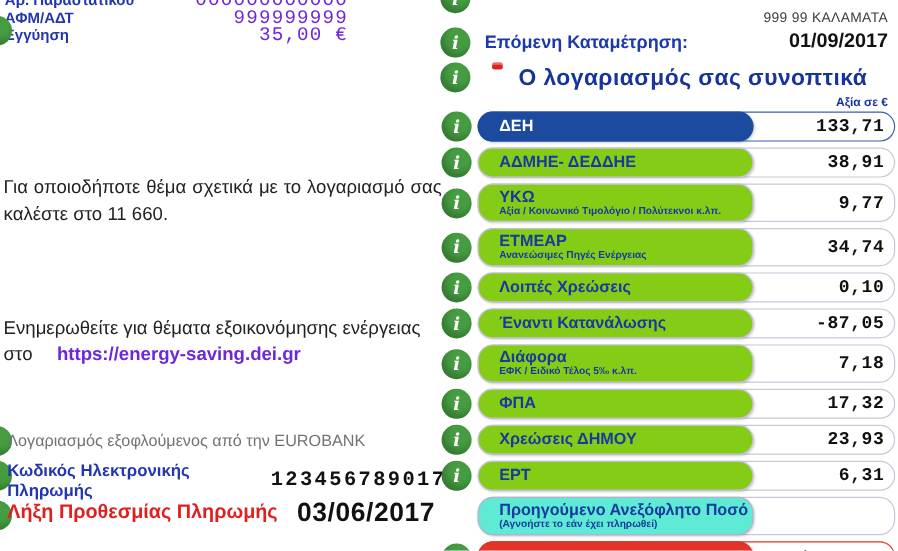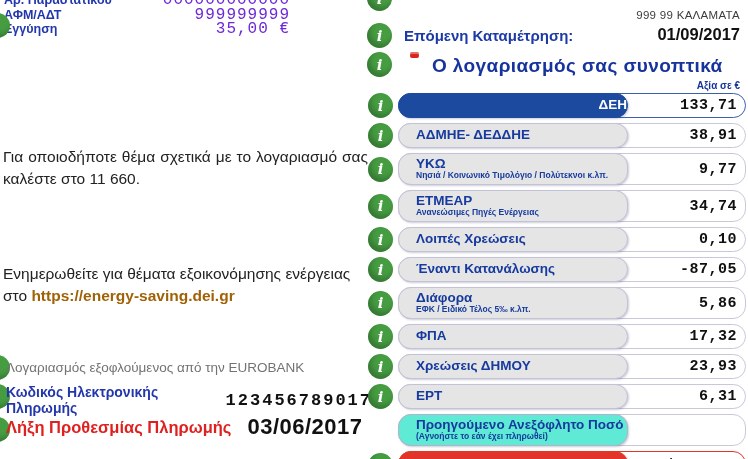--- a/index.html
+++ b/index.html
@@ -18,21 +18,21 @@
   }
   .half-icon{position:absolute;left:-15px;}
   
   .left-col{position:absolute;left:0;top:0;width:374px;height:459px;}
   .acct{position:absolute;top:-9px;left:4px;width:286px;}
   .acct-row{display:flex;justify-content:space-between;height:14.5px;align-items:baseline;}
   .acct-label{font-size:12.5px;font-weight:700;color:#2337ac;}
   .acct-value{font-family:"Liberation Mono","DejaVu Sans Mono",monospace;font-size:16px;color:#6d28d9;letter-spacing:1px;}
   .support{position:absolute;top:146px;left:3px;width:365px;font-size:15.5px;color:#222;line-height:1.42;text-align:justify;margin:0;}
   .energy{position:absolute;top:263px;left:3px;width:365px;font-size:15.5px;color:#222;line-height:1.42;margin:0;}
-  .energy b{color:#a16207;}
+  .energy b{color:#6d28d9;margin-left:16px;}
   .bank-line{position:absolute;top:360px;left:6px;font-size:13.5px;color:#737373;}
   .code-row{position:absolute;top:384px;left:6px;width:366px;display:flex;align-items:center;}
   .code-label{font-size:14px;font-weight:700;color:#2337ac;}
   .code-value{font-family:"Liberation Mono","DejaVu Sans Mono",monospace;font-size:17px;font-weight:700;color:#111;letter-spacing:2px;margin-left:14px;}
   .deadline-row{position:absolute;top:414px;left:6px;width:366px;display:flex;align-items:center;}
   .deadline-label{font-size:16.5px;font-weight:700;color:#e01f1f;}
   .deadline-date{font-size:22px;font-weight:700;color:#111;margin-left:16px;letter-spacing:0.5px;}
   
   .right-col{position:absolute;left:364px;top:0;width:384px;height:455px;}
   .partial-icon{position:absolute;top:-14px;left:3px;}
@@ -51,26 +51,26 @@
   .srow{
     position:relative;margin-left:34px;height:23px;
     border:1px solid #c9c8da;border-radius:13px;background:#fff;
     display:flex;align-items:stretch;
   }
   .srow.has-sub{height:30px;}
   .srow.primary{border-color:#3b5fae;}
   .srow.total{height:27px;border:1.5px solid #e23428;}
   .srow .info-icon{position:absolute;left:-31px;top:50%;margin-top:-12.5px;}
   .pill{
-    width:230px;flex:0 0 auto;border-radius:13px;background:#e5e5e5;
+    width:230px;flex:0 0 auto;border-radius:13px;background:#84cc16;
     border:1px solid #c3c2d6;margin:-1px 0 -1px -1px;
     display:flex;flex-direction:column;justify-content:center;padding-left:17px;box-sizing:border-box;
     box-shadow:1px 1px 2px rgba(60,60,110,0.25);
   }
-  .srow.primary .pill{background:#1b4a9e;border-color:#1b4a9e;text-align:right;}
+  .srow.primary .pill{background:#1b4a9e;border-color:#1b4a9e;}
   .srow.outline .pill{background:#5eead4;border-color:#b4b3c8;}
   .srow.total .pill{background:#e23428;border-color:#e23428;margin:-1.5px 0 -1.5px -1.5px;box-shadow:1px 1px 2px rgba(160,30,30,0.35);}
   .row-label{font-size:13.5px;font-weight:700;color:#163a9e;line-height:1.05;white-space:nowrap;}
   .srow.primary .row-label,.srow.total .row-label{color:#fff;}
   .srow.total .row-label{font-size:13px;letter-spacing:0.6px;}
   .row-sublabel{font-size:8.5px;font-weight:700;color:#163a9e;line-height:1.1;white-space:nowrap;}
   .row-value{
     flex:1;display:flex;align-items:center;justify-content:flex-end;padding-right:8px;
     font-family:"Liberation Mono","DejaVu Sans Mono",monospace;font-size:15px;font-weight:700;color:#101010;letter-spacing:0.5px;
   }
@@ -151,21 +151,21 @@
     <div class="pill">
       <span class="row-label">ΑΔΜΗΕ- ΔΕΔΔΗΕ</span>
 
     </div>
     <div class="row-value">38,91</div>
   </div>
         <div class="srow has-sub">
     <span class="info-icon">i</span>
     <div class="pill">
       <span class="row-label">ΥΚΩ</span>
-      <span class="row-sublabel">Νησιά / Κοινωνικό Τιμολόγιο / Πολύτεκνοι κ.λπ.</span>
+      <span class="row-sublabel">Αξία / Κοινωνικό Τιμολόγιο / Πολύτεκνοι κ.λπ.</span>
     </div>
     <div class="row-value">9,77</div>
   </div>
         <div class="srow has-sub">
     <span class="info-icon">i</span>
     <div class="pill">
       <span class="row-label">ΕΤΜΕΑΡ</span>
       <span class="row-sublabel">Ανανεώσιμες Πηγές Ενέργειας</span>
     </div>
     <div class="row-value">34,74</div>
@@ -185,21 +185,21 @@
 
     </div>
     <div class="row-value">-87,05</div>
   </div>
         <div class="srow has-sub">
     <span class="info-icon">i</span>
     <div class="pill">
       <span class="row-label">Διάφορα</span>
       <span class="row-sublabel">ΕΦΚ / Ειδικό Τέλος 5‰  κ.λπ.</span>
     </div>
-    <div class="row-value">5,86</div>
+    <div class="row-value">7,18</div>
   </div>
         <div class="srow">
     <span class="info-icon">i</span>
     <div class="pill">
       <span class="row-label">ΦΠΑ</span>
 
     </div>
     <div class="row-value">17,32</div>
   </div>
         <div class="srow">

